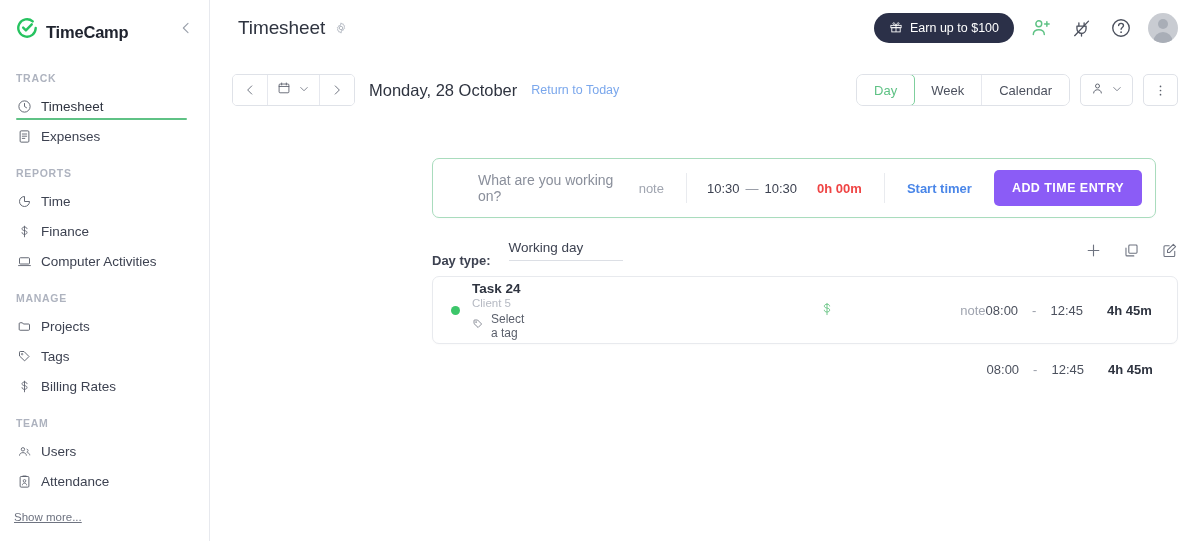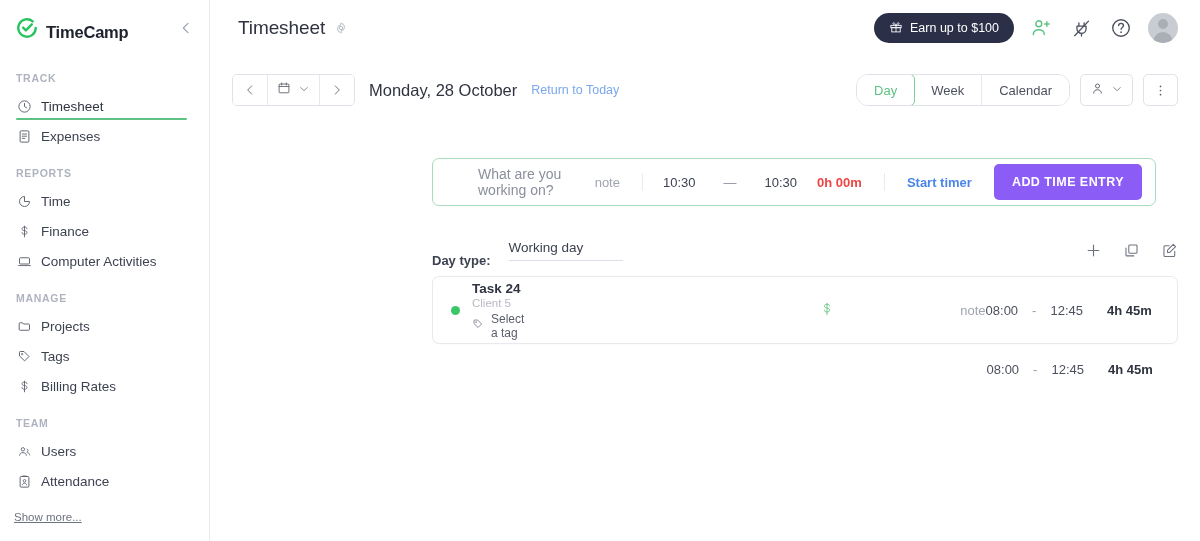--- a/index.html
+++ b/index.html
@@ -106,21 +106,21 @@
     padding: 0 10px; cursor: pointer; background: #fff;
   }
   .date-nav .seg + .seg { border-left: 1px solid #e6e8ee; }
   .date-nav .seg.cal { gap: 7px; padding: 0 9px; }
   .current-date { font-size: 16.5px; color: #2f3440; }
   .return-today { font-size: 12.5px; color: #7aa7ec; cursor: pointer; }
 
   .toolbar-right { margin-left: auto; display: flex; align-items: center; gap: 10px; }
   .view-toggle {
     display: flex; height: 32px; border: 1px solid #dfe2e8;
-    border-radius: 12px; overflow: hidden;
+    border-radius: 7px; overflow: hidden;
   }
   .view-toggle .vt {
     display: flex; align-items: center; justify-content: center;
     padding: 0 17px; font-size: 13px; color: #4c5costs; color:#4c515e;
     cursor: pointer; background: #fff; border-right: 1px solid #e6e8ee;
   }
   .view-toggle .vt:last-child { border-right: none; }
   .view-toggle .vt.active {
     color: #5fc285; border: 1px solid #7fcf9d; border-radius: 5px;
     margin: -1px; position: relative; z-index: 2;
@@ -129,34 +129,34 @@
     height: 32px; min-width: 32px; padding: 0 9px;
     border: 1px solid #dfe2e8; border-radius: 5px; background: #fff;
     display: flex; align-items: center; justify-content: center; gap: 6px;
     cursor: pointer;
   }
 
   
   .timer-bar {
     margin: 8px 22px 0 222px; margin-left: 0;
     position: absolute; left: 222px; right: 22px; top: 150px;
-    height: 48px;
+    height: 60px;
     border: 1.5px solid #a9dcbd; border-radius: 7px;
     background: #ffffff;
     display: flex; align-items: center;
     box-shadow: 0 1px 2px rgba(0,0,0,0.02);
   }
   .timer-input {
     flex: 1; font-size: 14px; color: #8a8f9b; padding-left: 45px;
     cursor: text;
   }
   .timer-note { font-size: 13px; color: #a0a5b0; padding-right: 22px; cursor: pointer; }
   .timer-div { width: 1px; align-self: stretch; background: #e9ebef; margin: 14px 0; }
   .timer-times {
-    display: flex; align-items: flex-start; gap: 28px;
+    display: flex; align-items: flex-start; gap: 6px;
     padding: 0 20px; font-size: 13px; color: #3d4251;
   }
   .timer-times .dash { color: #8d929d; }
   .timer-dur { font-size: 13px; font-weight: bold; color: #ef4444; padding-right: 22px; }
   .start-timer { font-size: 13px; font-weight: bold; color: #4a86e8; padding: 0 22px; cursor: pointer; }
   .add-entry-btn {
     background: #8b5cf6; color: #ffffff;
     height: 36px; padding: 0 18px; border-radius: 5px;
     display: flex; align-items: center; justify-content: center;
     font-size: 12.5px; font-weight: bold; letter-spacing: 0.45px;

